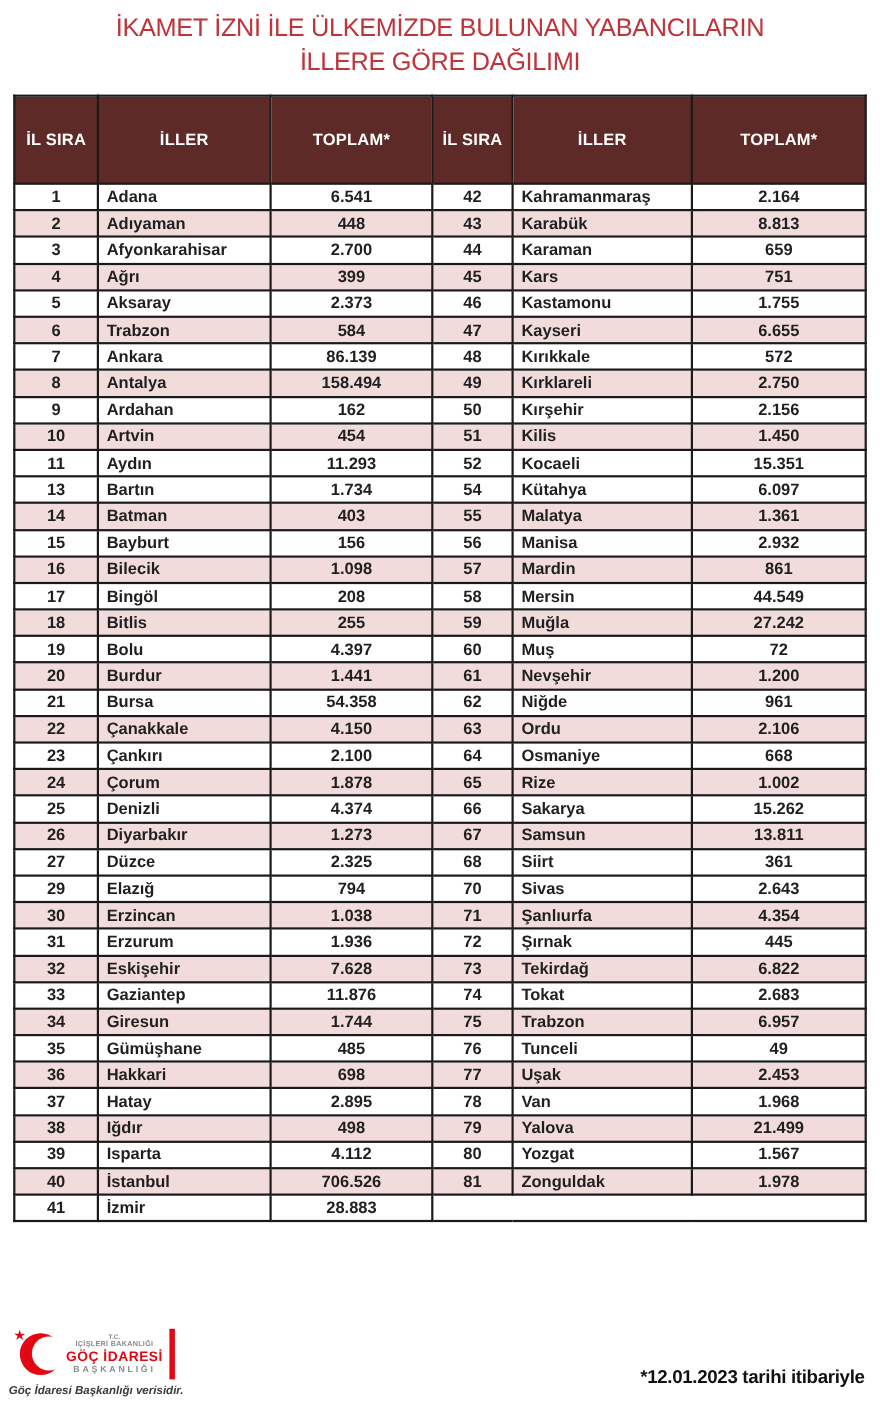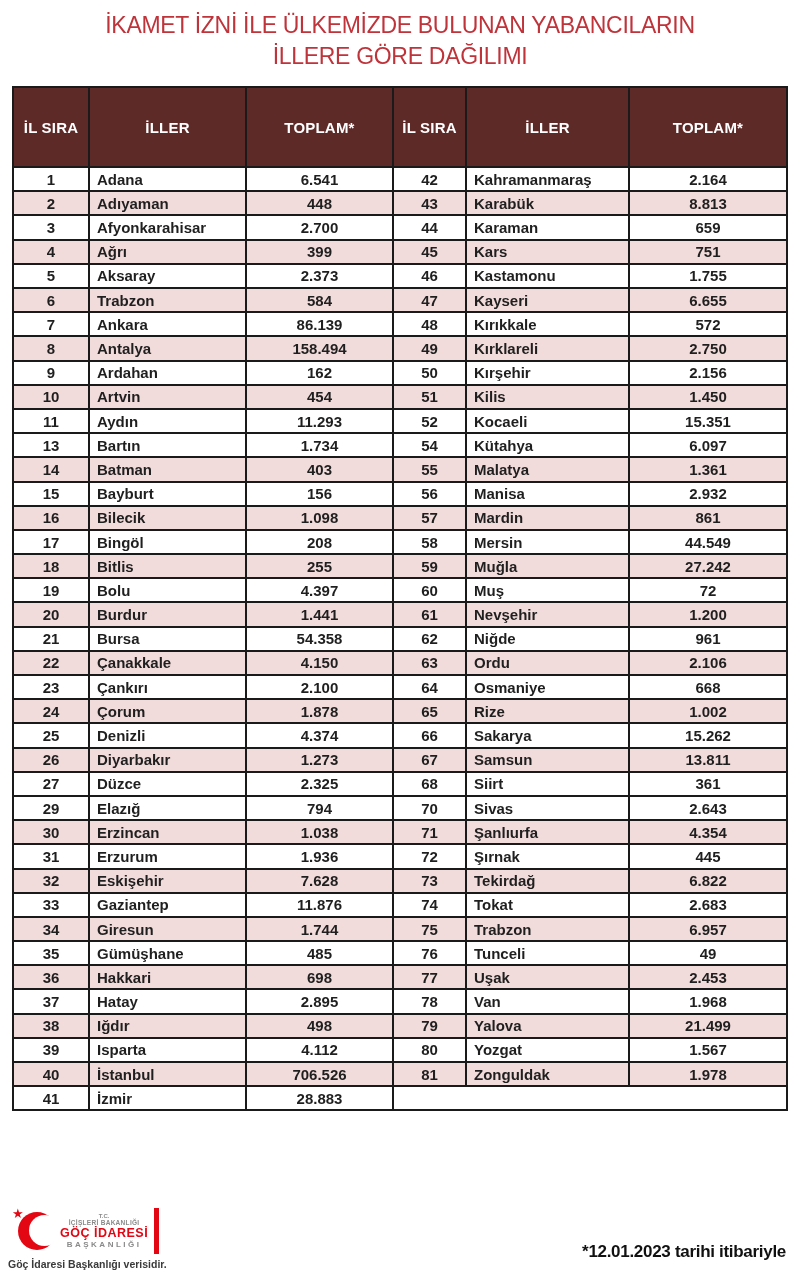--- a/index.html
+++ b/index.html
@@ -52,21 +52,21 @@
     line-height:13px;
   }
   .logo-text { text-align:center; margin-left:2px; }
   .logo-tc { font-size:6px; color:#8a8a8a; font-weight:bold; }
   .logo-ministry { font-size:6.5px; color:#8a8a8a; font-weight:bold; letter-spacing:0.3px; }
   .logo-agency1 { font-size:12.5px; color:#e30613; font-weight:bold; letter-spacing:0.5px; }
   .logo-agency2 { font-size:8px; color:#8a8a8a; font-weight:bold; letter-spacing:2.5px; }
   .logo-bar { width:5px; height:46px; background:#e30613; margin-left:6px; }
   .source-note {
     position:absolute; left:8px; top:58px;
-    font-size:10.5px; font-weight:bold; color:#3a3a3a;
+    font-size:10.5px; font-style:italic; font-weight:bold; color:#3a3a3a;
   }
   .date-note {
     position:absolute; right:14px; top:42px;
     font-size:17px; font-weight:600; color:#111111; letter-spacing:-0.3px;
   }
 </style>
 </head>
 <body>
 
 <div class="title">

